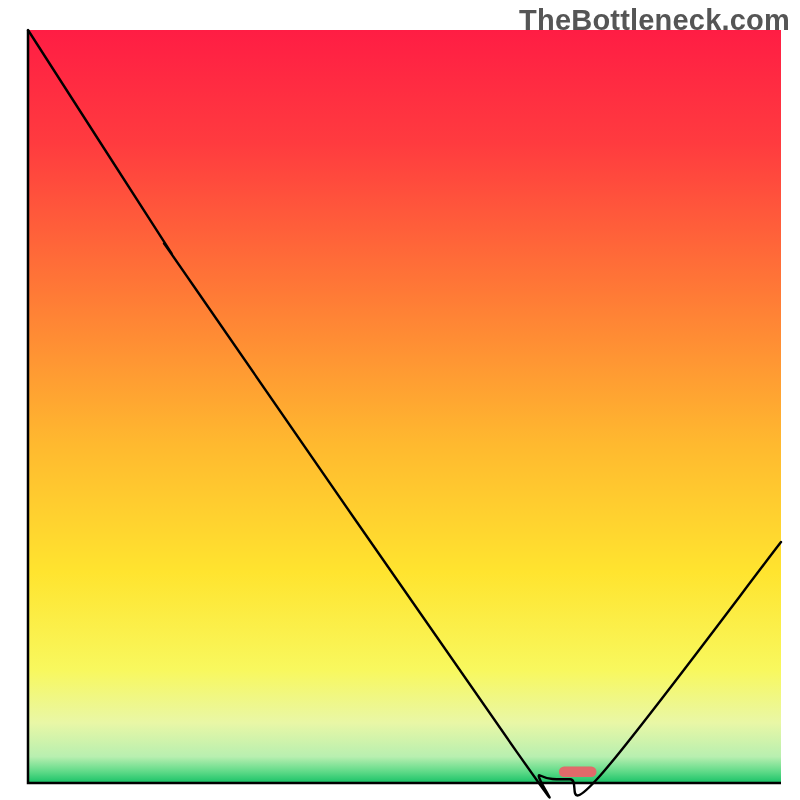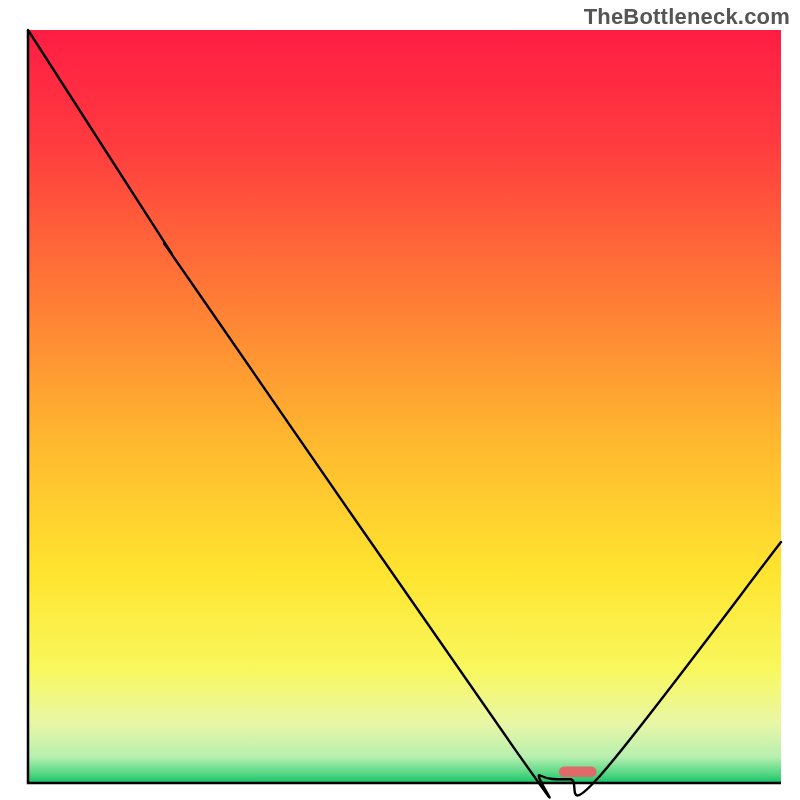--- a/index.html
+++ b/index.html
@@ -12,21 +12,21 @@
   }
   .container {
     position: relative;
     width: 800px;
     height: 800px;
   }
   .watermark {
     position: absolute;
     top: 4px;
     right: 10px;
-    font-size: 22px;
+    font-size: 29px;
     font-weight: 600;
     color: #555;
     letter-spacing: 0.2px;
   }
   svg {
     display: block;
   }
 </style>
 </head>
 <body>

